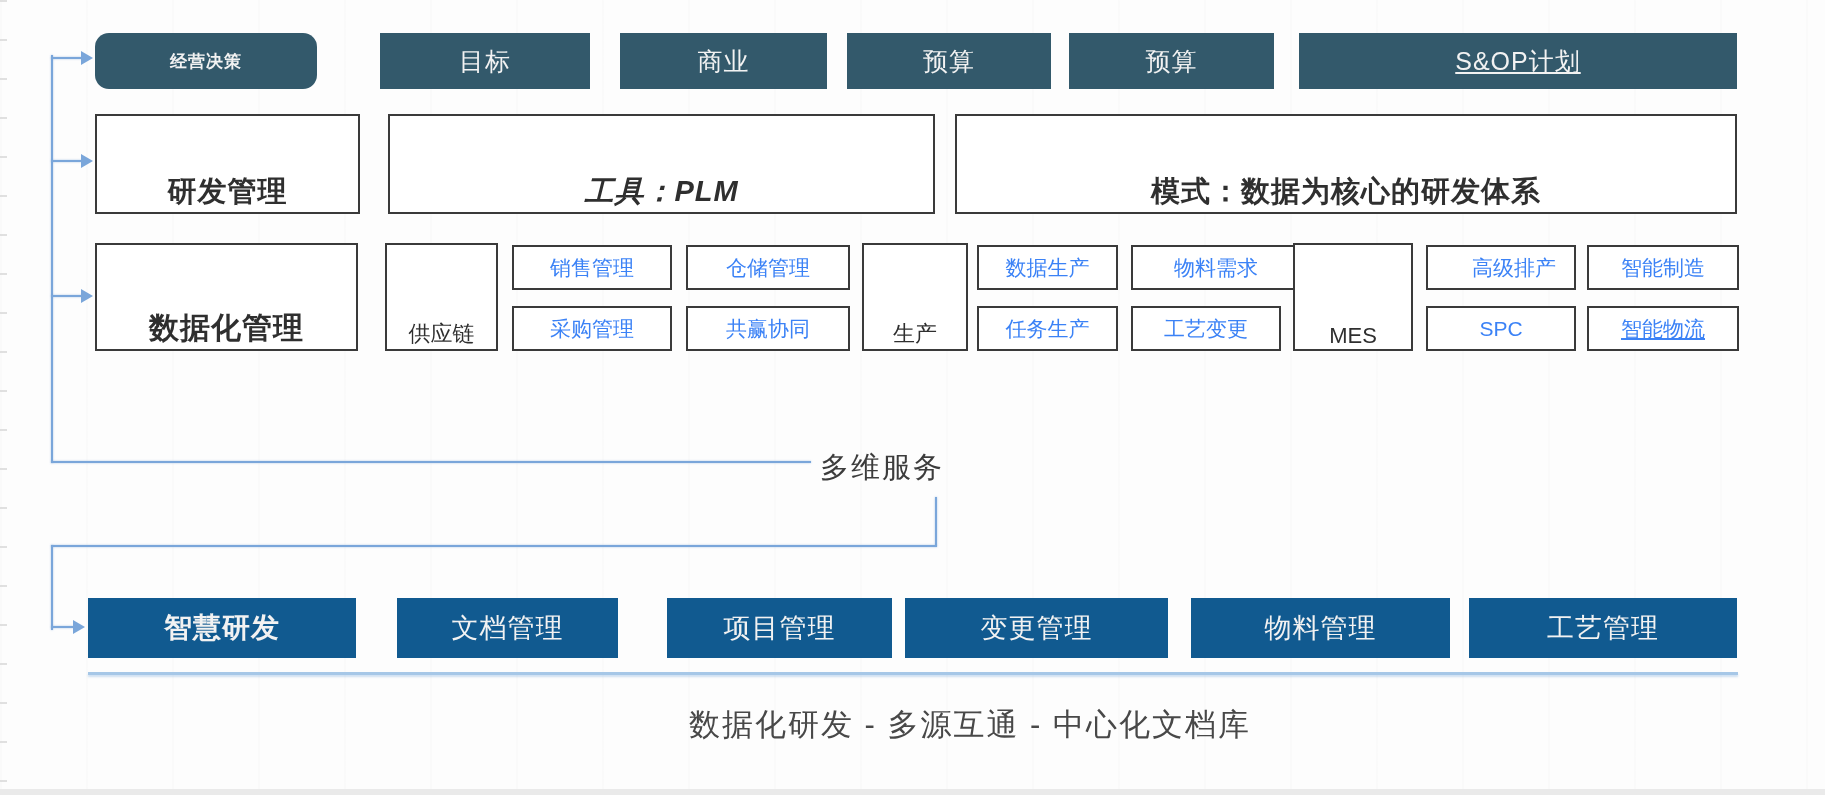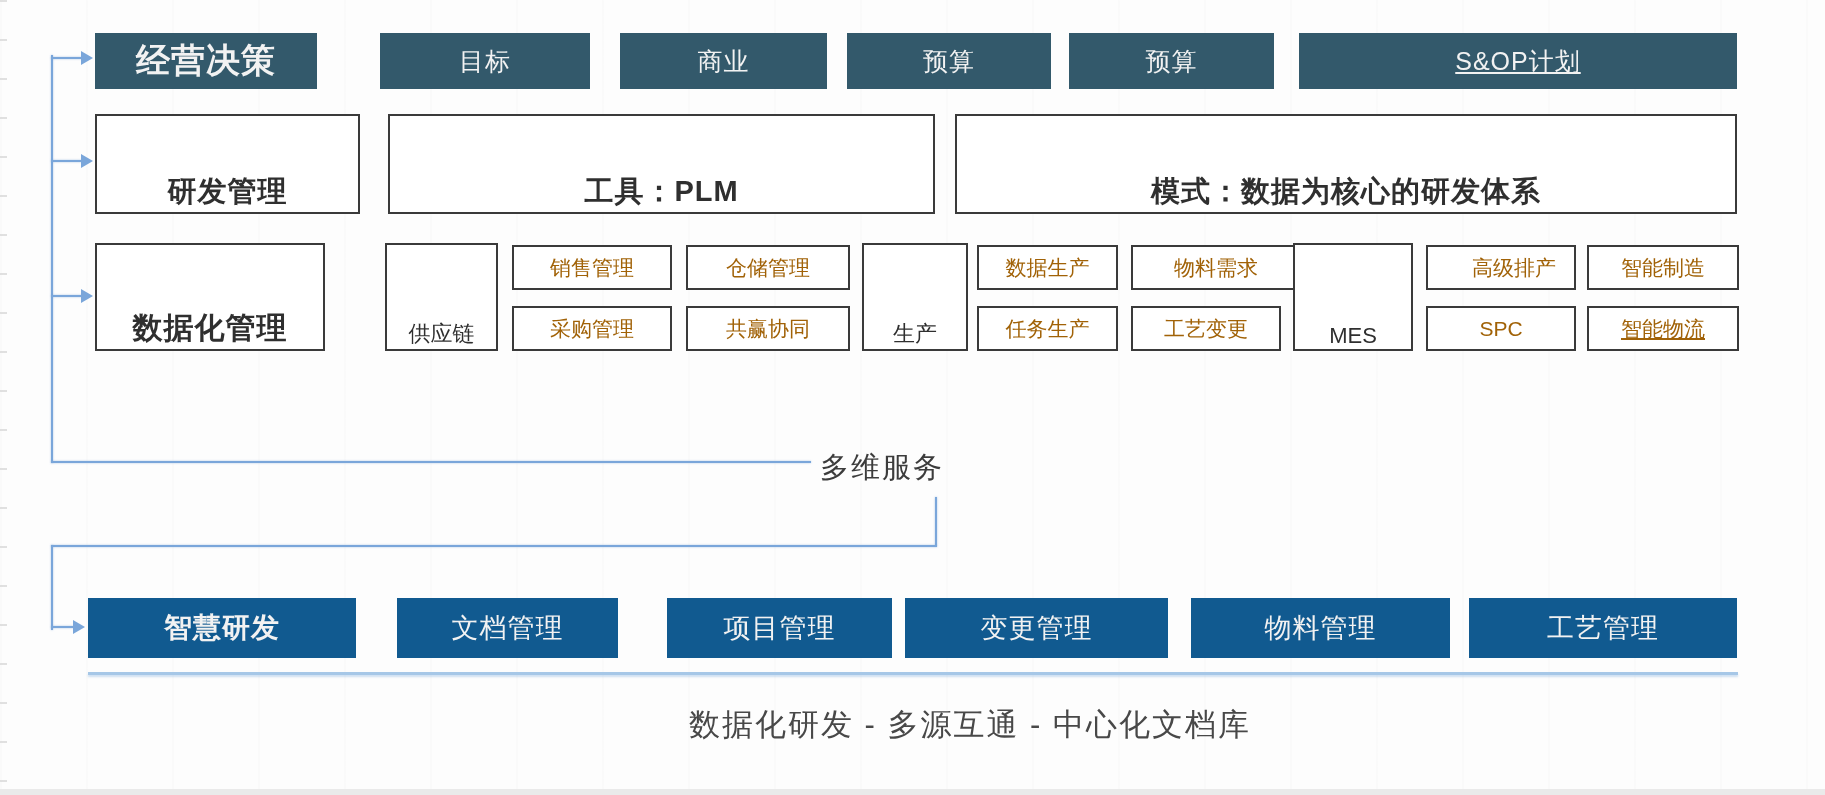--- a/index.html
+++ b/index.html
@@ -39,21 +39,21 @@
   .box-outline{
     background:#fff;border:2.5px solid #3a3a3a;
     display:flex;align-items:flex-end;justify-content:center;
     color:#2f2f2f;
   }
   .box-outline.big-label{font-weight:bold;font-size:29px;letter-spacing:1px;}
   .box-outline.mid-label{font-size:22px;}
   .box-small{
     background:#fff;border:2px solid #3a3a3a;
     display:flex;align-items:center;justify-content:center;
-    font-size:21px;color:#a16207;
+    font-size:21px;color:#3b82f6;
   }
   
   .cline{position:absolute;background:#7aa6da;box-shadow:0 0 2px rgba(122,166,218,.65);}
   .arrowhead{
     position:absolute;width:0;height:0;
     border-left:12px solid #7aa6da;
     border-top:7px solid transparent;
     border-bottom:7px solid transparent;
   }
   .service-label{
@@ -77,21 +77,21 @@
 
   <div class="cline" style="left:51px;top:55px;width:2px;height:408px;"></div>
   <div class="cline" style="left:51px;top:57px;width:32px;height:2px;"></div>
   <div class="arrowhead" style="left:81px;top:51px;"></div>
   <div class="cline" style="left:51px;top:160px;width:32px;height:2px;"></div>
   <div class="arrowhead" style="left:81px;top:154px;"></div>
   <div class="cline" style="left:51px;top:295px;width:32px;height:2px;"></div>
   <div class="arrowhead" style="left:81px;top:289px;"></div>
   <div class="cline" style="left:51px;top:461px;width:760px;height:2px;"></div>
 
-  <div class="abs box-teal bold" style="left:95px;top:33px;width:222px;height:56px;font-size:34px;">
+  <div class="abs box-teal bold" style="left:95px;top:33px;width:222px;height:56px;font-size:17px;border-radius:14px;">
       <span>经营决策</span>
     </div>
   <div class="abs box-teal" style="left:380px;top:33px;width:210px;height:56px;">
       <span>目标</span>
     </div>
   <div class="abs box-teal" style="left:620px;top:33px;width:207px;height:56px;">
       <span>商业</span>
     </div>
   <div class="abs box-teal" style="left:847px;top:33px;width:204px;height:56px;">
       <span>预算</span>
@@ -99,28 +99,28 @@
   <div class="abs box-teal" style="left:1069px;top:33px;width:205px;height:56px;">
       <span>预算</span>
     </div>
   <div class="abs box-teal" style="left:1299px;top:33px;width:438px;height:56px;text-decoration:underline;">
       <span>S&amp;OP计划</span>
     </div>
 
   <div class="abs box-outline big-label" style="left:95px;top:114px;width:265px;height:100px;">
       <span>研发管理</span>
     </div>
-  <div class="abs box-outline big-label" style="left:388px;top:114px;width:547px;height:100px;">
+  <div class="abs box-outline big-label" style="left:388px;top:114px;width:547px;height:100px;font-style:italic;">
       <span>工具：PLM</span>
     </div>
   <div class="abs box-outline big-label" style="left:955px;top:114px;width:782px;height:100px;">
       <span>模式：数据为核心的研发体系</span>
     </div>
 
-  <div class="abs box-outline big-label" style="left:95px;top:243px;width:230px;height:108px;font-size:30px;">
+  <div class="abs box-outline big-label" style="left:95px;top:243px;width:263px;height:108px;font-size:30px;">
       <span>数据化管理</span>
     </div>
 
   <div class="abs box-outline mid-label" style="left:385px;top:243px;width:113px;height:108px;">
       <span>供应链</span>
     </div>
 
   <div class="abs box-small" style="left:512px;top:245px;width:160px;height:45px;">
       <span>销售管理</span>
     </div>

